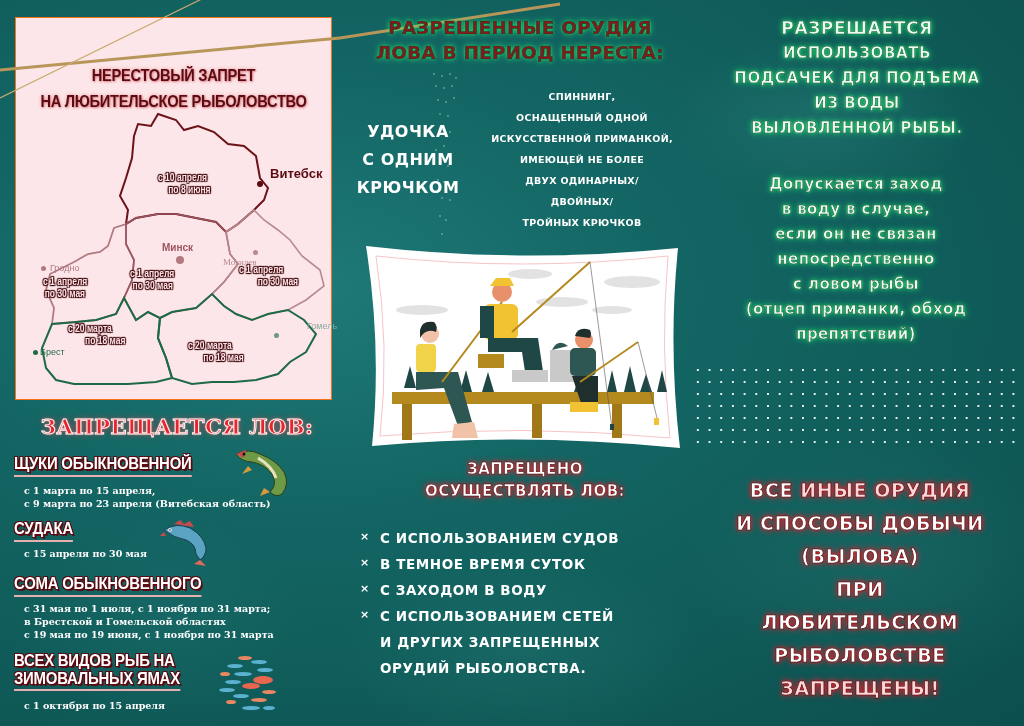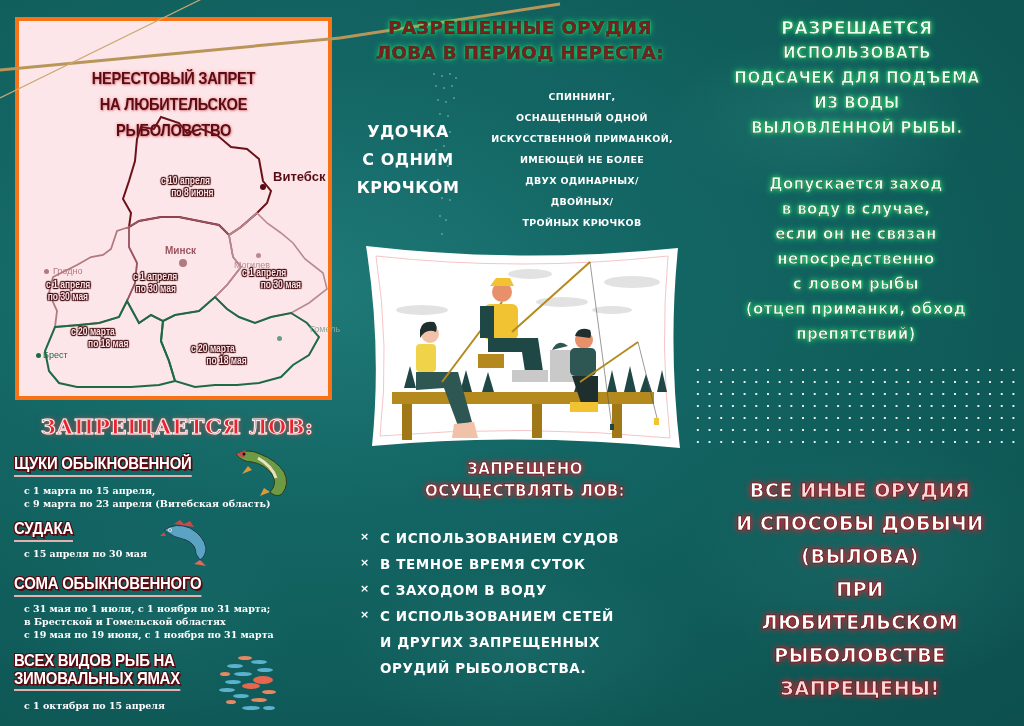--- a/index.html
+++ b/index.html
@@ -17,21 +17,21 @@
       radial-gradient(ellipse 260px 140px at 520px 650px, rgba(60,150,145,0.18), transparent 70%),
       radial-gradient(ellipse 200px 150px at 160px 620px, rgba(40,130,128,0.2), transparent 70%),
       radial-gradient(ellipse 280px 180px at 880px 560px, rgba(70,160,155,0.15), transparent 70%);
   }
   .gold-line { position: absolute; pointer-events: none; }
 
   
   .map-panel {
     position: absolute; left: 15px; top: 17px; width: 317px; height: 383px;
     background: #fde6e9;
-    border: 4px solid #f97316;
+    border: 1px solid #f97316;
   }
   .map-title {
     position: absolute; left: 0; right: 0; top: 45px; text-align: center;
     font-family: "Liberation Sans", sans-serif; font-weight: bold;
     font-size: 17px; line-height: 26px; color: #5a0c12;
     letter-spacing: -0.3px;
     text-shadow: 0 0 4px rgba(220,80,90,0.55), 1px 1px 2px rgba(180,40,50,0.4);
     transform: scaleX(0.86);
   }
   .map-svg { position: absolute; left: 0; top: 0; }
@@ -169,21 +169,21 @@
 
   <span class="city" style="left:228px;top:148px;color:#5a0c12;font-weight:bold;font-size:13px;margin-left:26px;">Витебск</span>
   <span class="city-dot" style="left:241px;top:163px;width:6px;height:6px;background:#5a0c12;"></span>
 
   <span class="city" style="left:146px;top:224px;color:#9a5560;font-weight:bold;font-size:10px;">Минск</span>
   <span class="city-dot" style="left:160px;top:238px;width:8px;height:8px;background:#b07a7f;"></span>
 
   <span class="city" style="left:34px;top:245px;color:#b07a7f;">Гродно</span>
   <span class="city-dot" style="left:25px;top:248px;width:5px;height:5px;background:#b07a7f;"></span>
 
-  <span class="city" style="left:215px;top:239px;color:#b78a90;">Могилев</span>
+  <span class="city" style="left:207px;top:239px;color:#b78a90;font-family:Liberation Serif, serif;">Могилев</span>
   <span class="city-dot" style="left:237px;top:232px;width:5px;height:5px;background:#b78a90;"></span>
 
   <span class="city" style="left:243px;top:303px;color:#8aa898;padding-left:48px;">Гомель</span>
   <span class="city-dot" style="left:258px;top:315px;width:5px;height:5px;background:#6b9a82;"></span>
 
   <span class="city" style="left:24px;top:329px;color:#1e6a46;">Брест</span>
   <span class="city-dot" style="left:17px;top:332px;width:5px;height:5px;background:#1e6a46;"></span>
 
   <div class="region-label" style="left:142px;top:154px;">
     <span>с 10 апреля</span><span class="l2">по 8 июня</span>

